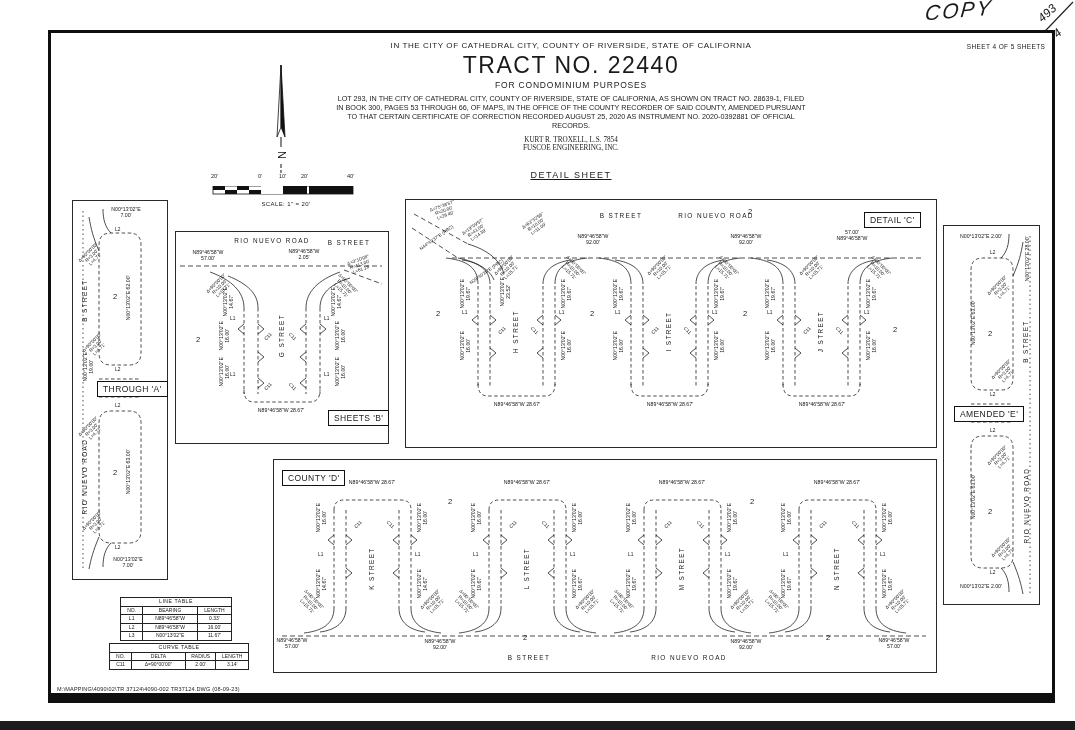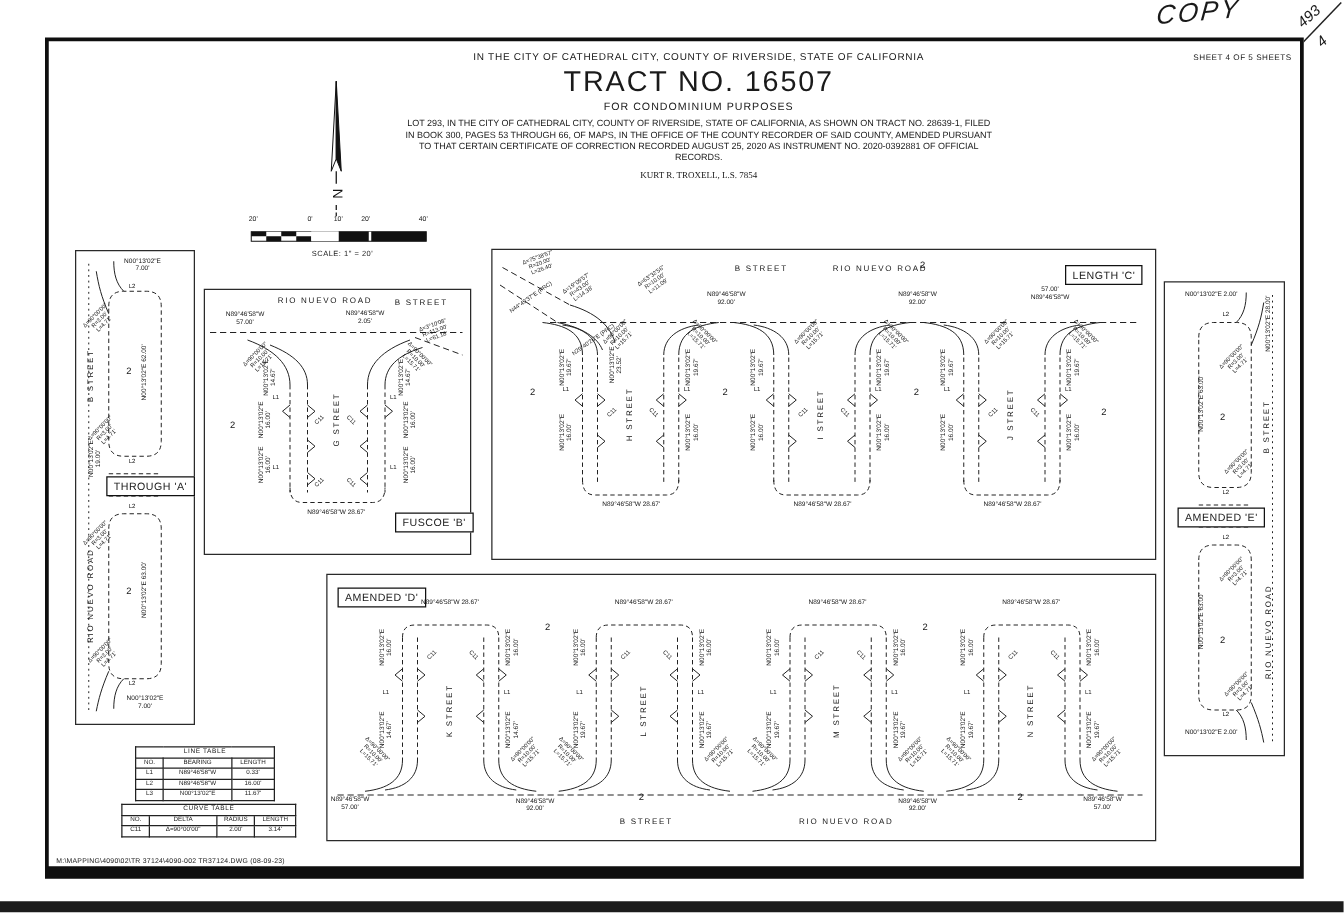--- a/index.html
+++ b/index.html
@@ -1,18 +1,18 @@
 <!DOCTYPE html>
 <html><head>
 <meta charset="utf-8">
 <style>
   html,body{margin:0;padding:0;background:#fff;width:1075px;height:730px;position:relative;
     font-family:"Liberation Sans",sans-serif;color:#1a1a1a;overflow:hidden;}
   .abs{position:absolute;}
-  .frame{position:absolute;left:36px;top:30px;width:1001px;height:660px;
+  .frame{position:absolute;left:48px;top:30px;width:1001px;height:660px;
     border:3px solid #0f0f0f;border-bottom-width:10px;background:#fff;}
   .scan-edge{position:absolute;left:0;top:721px;width:1075px;height:9px;background:#1c1c1c;}
   
   .hdr{position:absolute;left:240px;top:8px;width:560px;text-align:center;}
   .hdr .loc{font-size:8px;letter-spacing:.6px;}
   .hdr .title{font-size:23px;letter-spacing:1.5px;margin-top:2px;}
   .hdr .sub{font-size:8.5px;letter-spacing:.8px;margin-top:1px;}
   .hdr .desc{font-size:7.2px;width:470px;margin:4px auto 0;line-height:1.25;}
   .hdr .sur{font-size:7.2px;margin-top:6px;font-family:Liberation Serif, serif;}
   .detail-sheet{position:absolute;left:240px;top:137px;width:560px;text-align:center;
@@ -64,25 +64,27 @@
 <div class="hw-num" style="left:1037px;top:6px">493</div>
 <div class="hw-num" style="left:1054px;top:26px">4</div>
 <div class="scan-edge"></div>
 
 <div class="frame">
 
   <div class="sheet-note">SHEET 4 OF 5 SHEETS</div>
 
   <div class="hdr">
     <div class="loc">IN THE CITY OF CATHEDRAL CITY, COUNTY OF RIVERSIDE, STATE OF CALIFORNIA</div>
-    <div class="title">TRACT NO. 16507</div>
+    <div class="title">TRACT NO. 22440</div>
     <div class="sub">FOR CONDOMINIUM PURPOSES</div>
     <div class="desc">LOT 293, IN THE CITY OF CATHEDRAL CITY, COUNTY OF RIVERSIDE, STATE OF CALIFORNIA, AS SHOWN ON TRACT NO. 28639-1, FILED IN BOOK 300, PAGES 53 THROUGH 66, OF MAPS, IN THE OFFICE OF THE COUNTY RECORDER OF SAID COUNTY, AMENDED PURSUANT TO THAT CERTAIN CERTIFICATE OF CORRECTION RECORDED AUGUST 25, 2020 AS INSTRUMENT NO. 2020-0392881 OF OFFICIAL RECORDS.</div>
     <div class="sur">KURT R. TROXELL, L.S. 7854</div>
+    <div class="sur" style="margin-top:0">FUSCOE ENGINEERING, INC.</div>
   </div>
+  <div class="detail-sheet">DETAIL SHEET</div>
 
   <svg class="north" width="70" height="112">
     <polygon points="34,2 30,74 34,64" fill="#fff" stroke="#111" stroke-width=".8"></polygon>
     <polygon points="34,2 38,74 34,64" fill="#111" stroke="#111" stroke-width=".8"></polygon>
     <line x1="34" y1="74" x2="34" y2="84" stroke="#111" stroke-width="1"></line>
     <text x="34" y="95" font-size="11" text-anchor="middle" transform="rotate(90 34 92)" fill="#111" font-family="Liberation Sans, sans-serif">N</text>
     <line x1="34" y1="101" x2="34" y2="110" stroke="#111" stroke-width="1" stroke-dasharray="4 2"></line>
   </svg>
 
   <div class="scalebar">
@@ -202,21 +204,21 @@
 16.00'</span>
     <span class="lbl tag" style="left:54px;top:84px">L1</span>
     <span class="lbl tag" style="left:148px;top:84px">L1</span>
     <span class="lbl tag" style="left:54px;top:140px">L1</span>
     <span class="lbl tag" style="left:148px;top:140px">L1</span>
     <span class="lbl tag r45" style="left:88px;top:102px">C11</span>
     <span class="lbl tag r45p" style="left:112px;top:102px">C11</span>
     <span class="lbl tag r45" style="left:88px;top:152px">C11</span>
     <span class="lbl tag r45p" style="left:112px;top:152px">C11</span>
     <span class="lbl" style="left:60px;top:176px;width:90px">N89°46'58"W  28.67'</span>
-    <span class="dbox" style="left:152px;top:178px">FUSCOE 'B'</span>
+    <span class="dbox" style="left:152px;top:178px">SHEETS 'B'</span>
   </div>
 
   <div class="panel" style="left:354px;top:166px;width:530px;height:247px">
     <svg class="lines" width="530" height="247">
       <path class="dash" d="M46,58 H516"></path>
       <path class="dash" d="M8,14 L62,44"></path>
         <path class="dash" d="M6,28 L52,58"></path>
       <path d="M62,44 C82,50 94,60 98,74"></path>
         <path d="M52,58 C72,62 84,70 88,80"></path>
 
@@ -277,21 +279,21 @@
 L=14.38'</span>
     <span class="lbl c r35" style="left:52px;top:70px;width:58px">N29°40'26"E (PRC)</span>
     <span class="lbl c r35" style="left:112px;top:18px;width:36px">Δ=63°32'56"
 R=10.00'
 L=11.09'</span>
     <span class="lbl r90" style="left:74px;top:86px;width:52px">N00°13'02"E
 23.52'</span>
     <span class="lbl street" style="left:180px;top:12px;width:70px">B STREET</span>
     <span class="lbl street" style="left:250px;top:12px;width:120px">RIO NUEVO ROAD</span>
     <span class="lbl lot" style="left:342px;top:8px">2</span>
-    <span class="dbox" style="left:458px;top:12px">LENGTH 'C'</span>
+    <span class="dbox" style="left:458px;top:12px">DETAIL 'C'</span>
     <span class="lbl" style="left:163px;top:34px;width:48px">N89°46'58"W
 92.00'</span>
     <span class="lbl" style="left:316px;top:34px;width:48px">N89°46'58"W
 92.00'</span>
     <span class="lbl" style="left:420px;top:30px;width:52px">57.00'
 N89°46'58"W</span>
     <span class="lbl lot" style="left:30px;top:110px">2</span>
     <span class="lbl lot" style="left:184px;top:110px">2</span>
     <span class="lbl lot" style="left:337px;top:110px">2</span>
     <span class="lbl lot" style="left:487px;top:126px">2</span>
@@ -418,21 +420,21 @@
         <path d="M590,75 L584,80 L590,85"></path>
       <path d="M537,108 L543,113 L537,118"></path>
         <path d="M590,108 L584,113 L590,118"></path>
       <path d="M525,75 L519,80 L525,85"></path>
         <path d="M602,75 L608,80 L602,85"></path>
       <path d="M525,148 C525,164 513,171 495,173"></path>
         <path d="M537,148 C537,162 527,170 511,172"></path>
       <path d="M590,148 C590,162 600,170 616,172"></path>
         <path d="M602,148 C602,164 614,171 632,173"></path>
     </svg>
-    <span class="dbox" style="left:8px;top:10px">AMENDED 'D'</span>
+    <span class="dbox" style="left:8px;top:10px">COUNTY 'D'</span>
     <span class="lbl" style="left:53px;top:20px;width:90px">N89°46'58"W  28.67'</span>
     <span class="lbl" style="left:208px;top:20px;width:90px">N89°46'58"W  28.67'</span>
     <span class="lbl" style="left:363px;top:20px;width:90px">N89°46'58"W  28.67'</span>
     <span class="lbl" style="left:518px;top:20px;width:90px">N89°46'58"W  28.67'</span>
     <span class="lbl lot" style="left:174px;top:38px">2</span>
     <span class="lbl lot" style="left:476px;top:38px">2</span>
     <span class="lbl street r90" style="left:68px;top:105px;width:60px">K STREET</span>
     <span class="lbl street r90" style="left:223px;top:105px;width:60px">L STREET</span>
     <span class="lbl street r90" style="left:378px;top:105px;width:60px">M STREET</span>
     <span class="lbl street r90" style="left:533px;top:105px;width:60px">N STREET</span>

